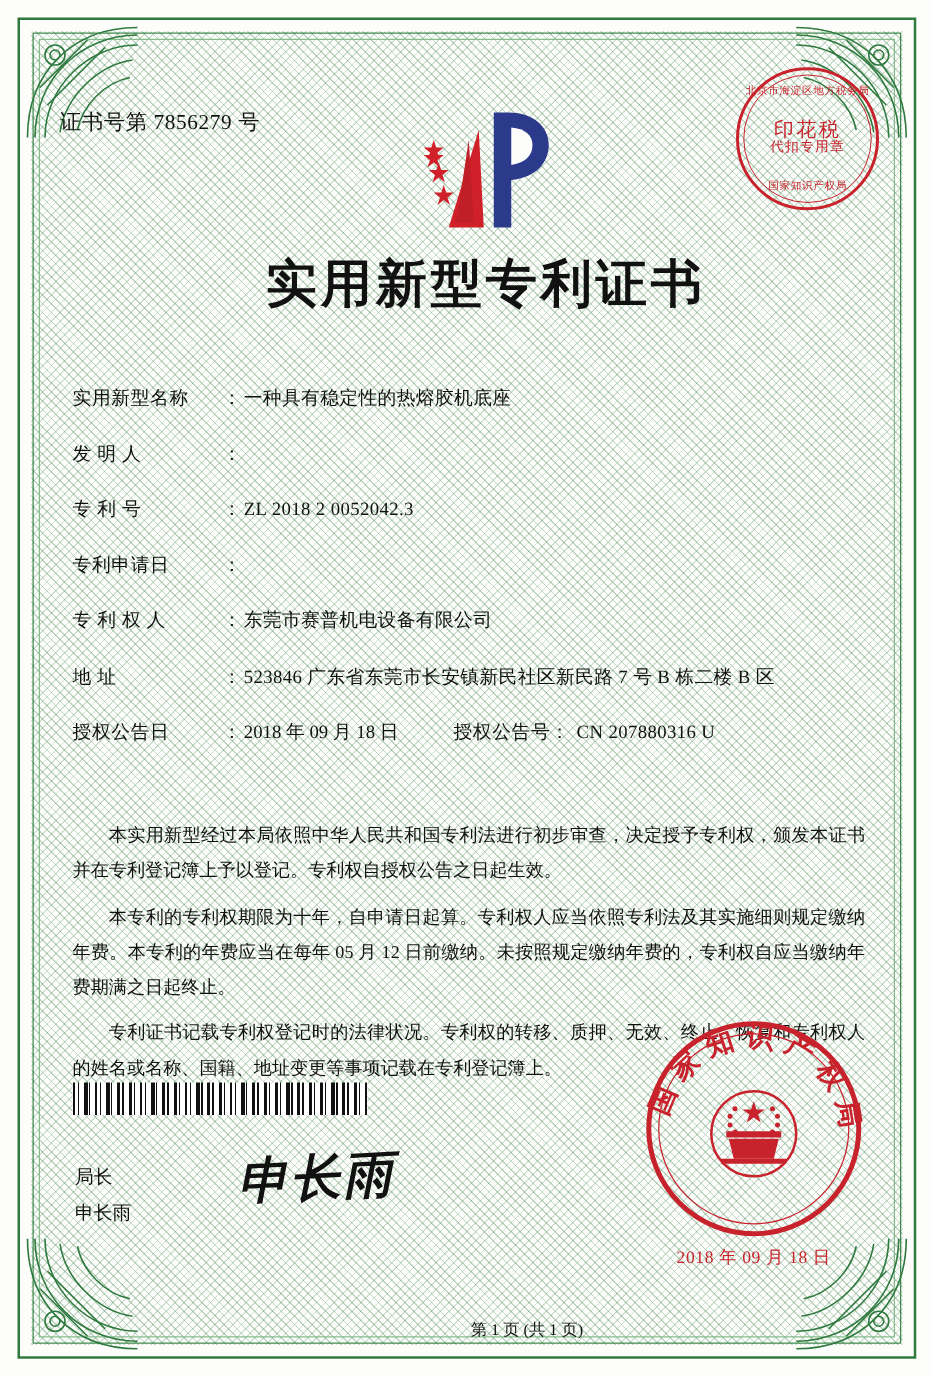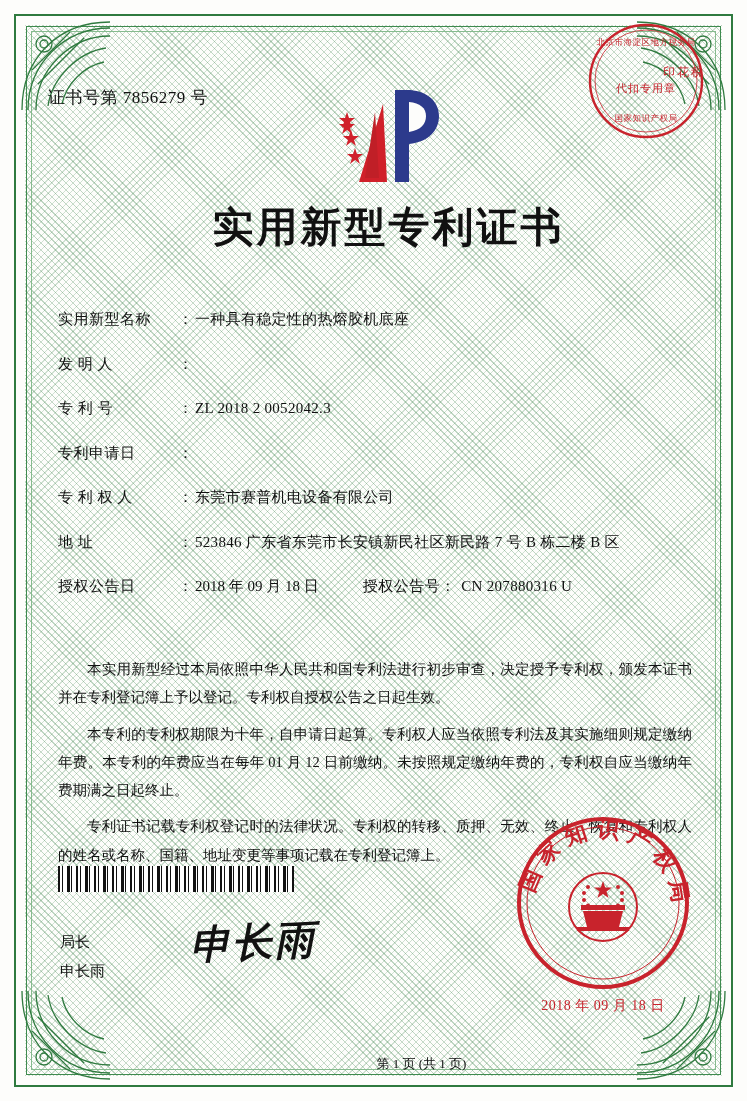--- a/index.html
+++ b/index.html
@@ -74,33 +74,33 @@
     letter-spacing: 0.5px;
     color: #111;
   }
   .logo {
     position: absolute;
     left: 325px; top: 82px;
     width: 120px; height: 110px;
   }
   .stamp-tax {
     position: absolute;
-    right: 42px; top: 22px;
+    right: 42px; top: 52px;
     width: 118px; height: 118px;
   }
   .stamp-tax .txt {
     position: absolute;
     inset: 0;
     color: #c8232c;
     font-size: 10px;
     line-height: 1.15;
     font-family: "Liberation Serif", serif;
   }
   .stamp-tax .l1 { position:absolute; top:16px; left:0; width:100%; text-align:center; font-size:8.5px; letter-spacing:0.5px;}
-  .stamp-tax .l2 { position:absolute; top:44px; left:0; width:100%; text-align:right; font-size:12px; letter-spacing:2px;}
+  .stamp-tax .l2 { position:absolute; top:44px; left:0; width:100%; text-align:center; font-size:16px; letter-spacing:2px;}
   .stamp-tax .l3 { position:absolute; top:60px; left:0; width:100%; text-align:center; font-size:11px; letter-spacing:1px;}
   .stamp-tax .l4 { position:absolute; bottom:16px; left:0; width:100%; text-align:center; font-size:8.5px; letter-spacing:0.5px;}
 
   .title {
     position: absolute;
     left: 0; top: 200px;
     width: 747px;
     text-align: center;
     font-size: 41px;
     font-weight: bold;
@@ -349,21 +349,21 @@
       <span class="right-group">
         <span class="right-label">授权公告号</span>
         <span>：</span>
         <span class="right-value">CN 207880316 U</span>
       </span>
     </div>
   </div>
 
   <div class="body-text">
     <p>本实用新型经过本局依照中华人民共和国专利法进行初步审查，决定授予专利权，颁发本证书并在专利登记簿上予以登记。专利权自授权公告之日起生效。</p>
-    <p>本专利的专利权期限为十年，自申请日起算。专利权人应当依照专利法及其实施细则规定缴纳年费。本专利的年费应当在每年 01 月 12 日前缴纳。未按照规定缴纳年费的，专利权自应当缴纳年费期满之日起终止。</p>
+    <p>本专利的专利权期限为十年，自申请日起算。专利权人应当依照专利法及其实施细则规定缴纳年费。本专利的年费应当在每年 05 月 12 日前缴纳。未按照规定缴纳年费的，专利权自应当缴纳年费期满之日起终止。</p>
     <p>专利证书记载专利权登记时的法律状况。专利权的转移、质押、无效、终止、恢复和专利权人的姓名或名称、国籍、地址变更等事项记载在专利登记簿上。</p>
   </div>
 
   <div class="barcode"></div>
 
   <div class="sig-label">
     <div>局长</div>
     <div>申长雨</div>
   </div>
   <div class="sig-script">申长雨</div>

